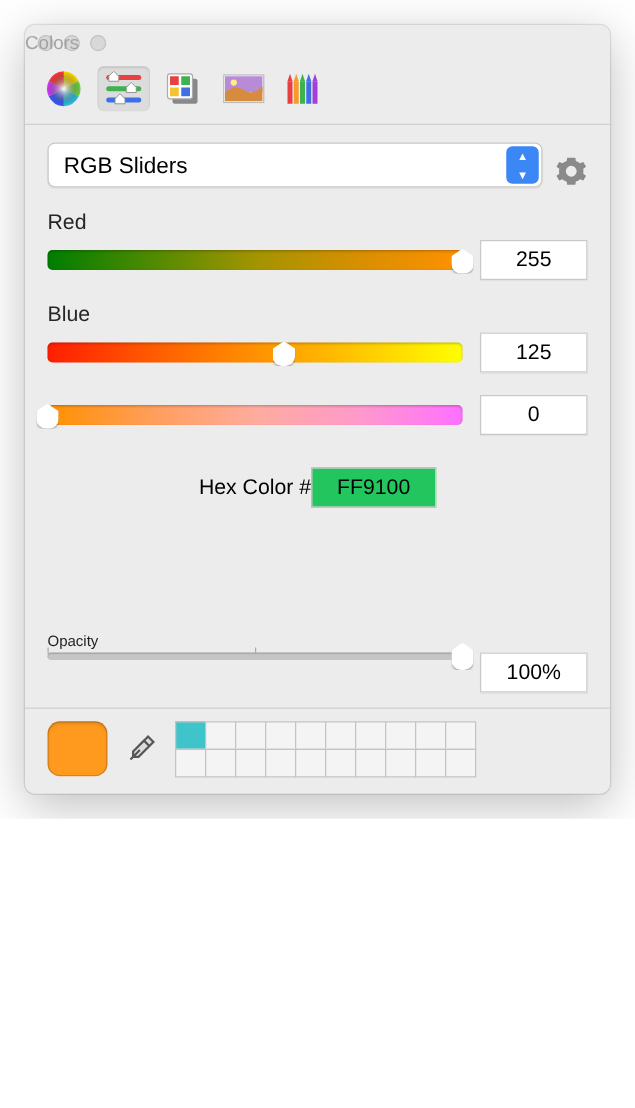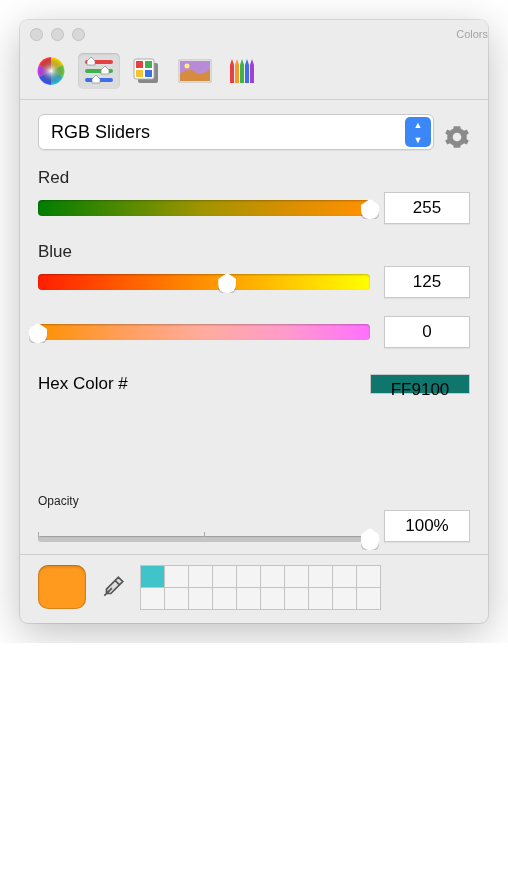--- a/index.html
+++ b/index.html
@@ -13,21 +13,21 @@
 }
 .titlebar {
   height: 28px;
   display: flex;
   align-items: center;
   position: relative;
   background: #ececec;
 }
 .traffic { display: flex; gap: 8px; padding-left: 10px; }
 .tdot { width: 13px; height: 13px; border-radius: 50%; background: #d8d8d8; border: 0.5px solid rgba(0,0,0,0.1); }
-.title { position: absolute; left: 0; right: 0; text-align: right; font-size: 11px; color: #a3a3a3; }
+.title { position: absolute; left: 0; right: 0; text-align: left; font-size: 15px; color: #a3a3a3; }
 .toolbar {
   height: 52px;
   display: flex;
   align-items: center;
   gap: 6px;
   padding: 0 10px 6px 10px;
   border-bottom: 1px solid #d0d0d0;
 }
 .tool {
   width: 42px; height: 36px;
@@ -71,24 +71,24 @@
   box-shadow: 0 1px 2px rgba(0,0,0,0.35);
   transform: translateX(-50%);
   clip-path: polygon(50% 0, 100% 30%, 100% 100%, 0 100%, 0 30%);
 }
 .valbox {
   width: 86px; height: 32px;
   background: #fff; border: 1px solid #c9c9c9; border-radius: 0;
   text-align: center; font-size: 17px; line-height: 30px;
   box-shadow: 0 1px 1px rgba(0,0,0,0.05);
 }
-.hexrow { display:flex; align-items:center; justify-content:space-between; gap:0; margin-top: 26px; margin-bottom: 100px; font-size:17px; }
-.hexbox { width: 100px; height: 20px; background:#0f766e; border:1px solid #c9c9c9; text-align:center; line-height:30px; font-size:17px; }
+.hexrow { display:flex; align-items:center; justify-content:center; gap:0; margin-top: 26px; margin-bottom: 100px; font-size:17px; }
+.hexbox { width: 100px; height: 32px; background:#22c55e; border:1px solid #c9c9c9; text-align:center; line-height:30px; font-size:17px; }
 .oplbl { font-size: 12px; color:#1f1f1f; margin-bottom:2px; }
-.oprow { display:flex; align-items:flex-end; gap:14px; margin-bottom: 12px;}
+.oprow { display:flex; align-items:flex-start; gap:14px; margin-bottom: 12px;}
 .optrack { flex:1; height:6px; background:#c5c5c5; border-radius:3px; position:relative; box-shadow: inset 0 1px 1px rgba(0,0,0,0.2);}
 .optrack .tick { position:absolute; top:-4px; width:1px; height:5px; background:#aaa; }
 .opthumb {
   position:absolute; top:-8px; width:18px; height:22px; background:#fff;
   transform:translateX(-50%);
   box-shadow:0 1px 2px rgba(0,0,0,0.35);
   clip-path: polygon(50% 0, 100% 30%, 100% 100%, 0 100%, 0 30%);
   border-radius: 5px 5px 8px 8px;
 }
 .footer {

